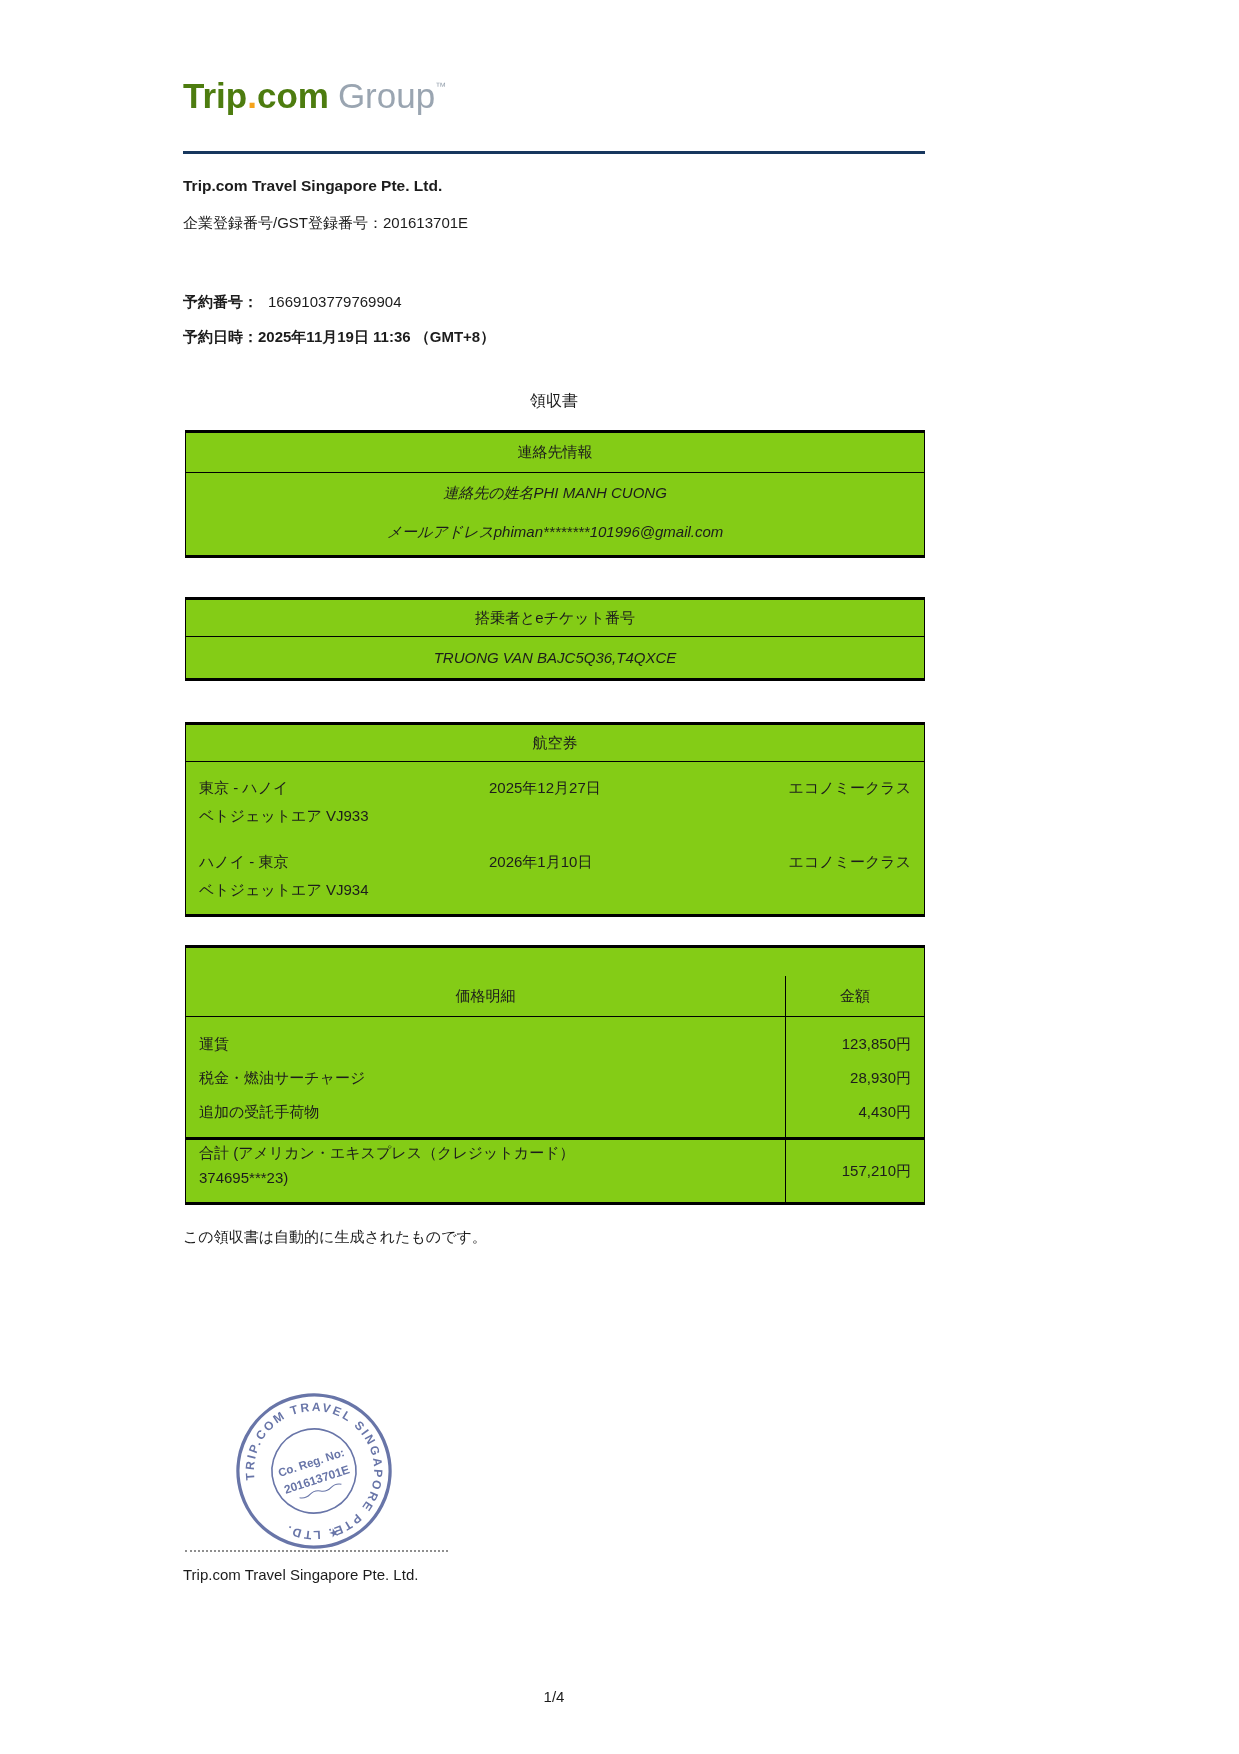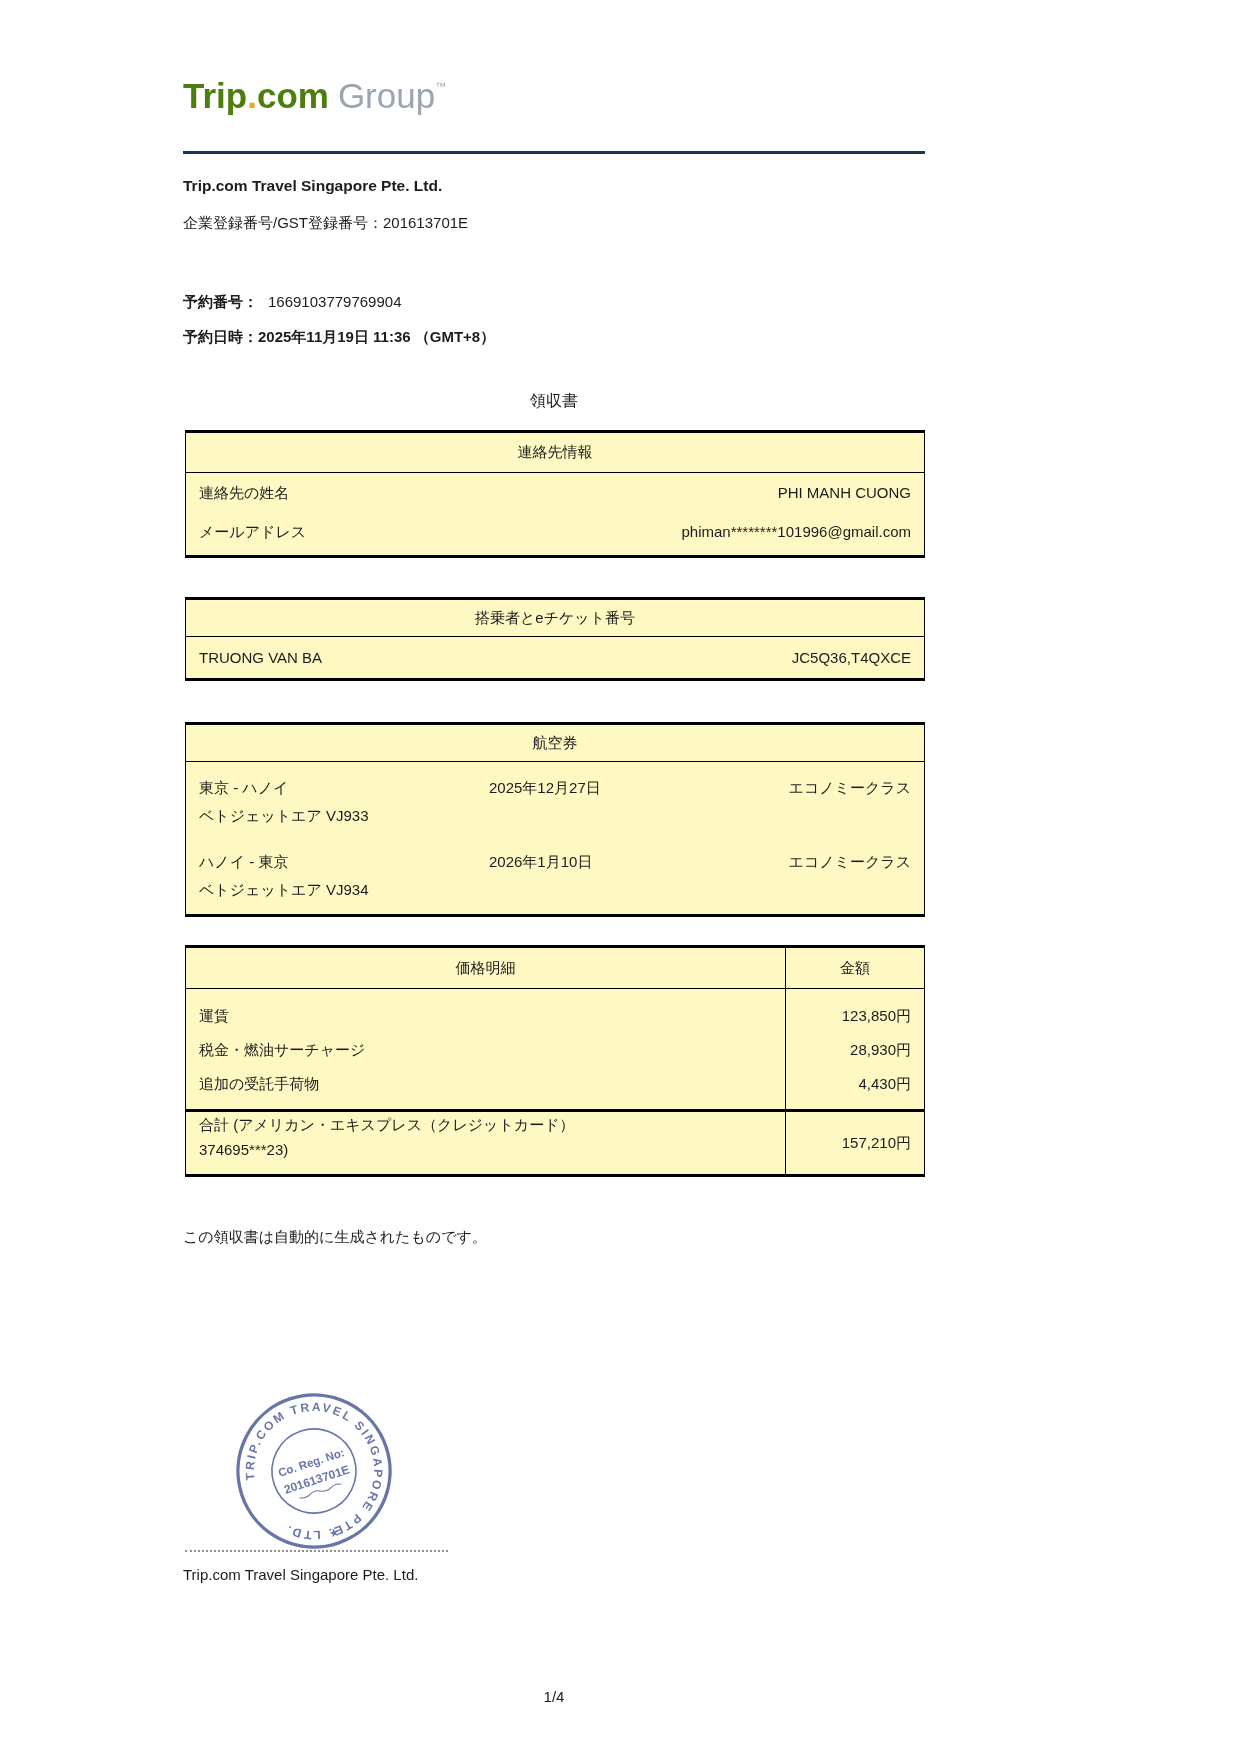--- a/index.html
+++ b/index.html
@@ -26,23 +26,23 @@
   .bk-number { left:183px; top:293px; }
   .bk-number .lbl { font-weight:700; }
   .bk-number .val { margin-left:10px; }
   .bk-datetime { left:183px; top:328px; font-weight:700; }
 
   .receipt-title { left:183px; top:391px; width:742px; text-align:center; font-size:16px; }
 
   
   .tbl { position:absolute; left:185px; width:740px;
          border:1.5px solid #000; border-top:3px solid #000; border-bottom:3px solid #000;
-         background:#fef9c3; }
+         background:#84cc16; }
   .tbl-header { text-align:center; padding:10px 13px; border-bottom:1.5px solid #000; }
-  .row { display:flex; justify-content:space-between; padding:10px 13px; }
+  .row { display:flex; justify-content:center; padding:10px 13px;font-style:italic; }
 
   .tbl-contact { top:430px; }
   .tbl-contact .row { padding:11px 13px 9px 13px; }
   .tbl-contact .row:last-child { padding-bottom:13px; }
 
   .tbl-pax { top:597px; }
   .tbl-pax .tbl-header { padding:9px 13px 8px 13px; }
   .tbl-pax .row { padding:12px 13px; }
 
   .tbl-flights { top:722px; }
@@ -53,21 +53,21 @@
   .fline2 { line-height:28px; }
   .fcol-route { width:290px; }
   .fcol-date { width:230px; }
   .fcol-class { flex:1; text-align:right; }
 
   .tbl-price { top:945px; }
   .prow { display:flex; }
   .pcell-l { width:600px; border-right:1.5px solid #000; }
   .pcell-r { flex:1; }
   .phead .pcell-l, .phead .pcell-r { text-align:center; padding:11px 13px 10px 13px; }
-  .phead { border-bottom:1.5px solid #000; }
+  .phead { border-bottom:1.5px solid #000;margin-top:28px; }
   .pbody .pcell-l { padding:10px 13px 8px 13px; }
   .pbody .pcell-r { padding:10px 13px 0 13px; text-align:right; }
   .pbody .ln { line-height:34px; }
   .ptotal { border-top:3px solid #000; }
   .ptotal .pcell-l { padding:0 13px 12px 13px; line-height:25px; }
   .ptotal .pcell-r { padding:13px 13px 12px 13px; text-align:right;
                      display:flex; align-items:center; justify-content:flex-end; }
 
   .auto-note { left:183px; top:1228px; width:742px; }
 

